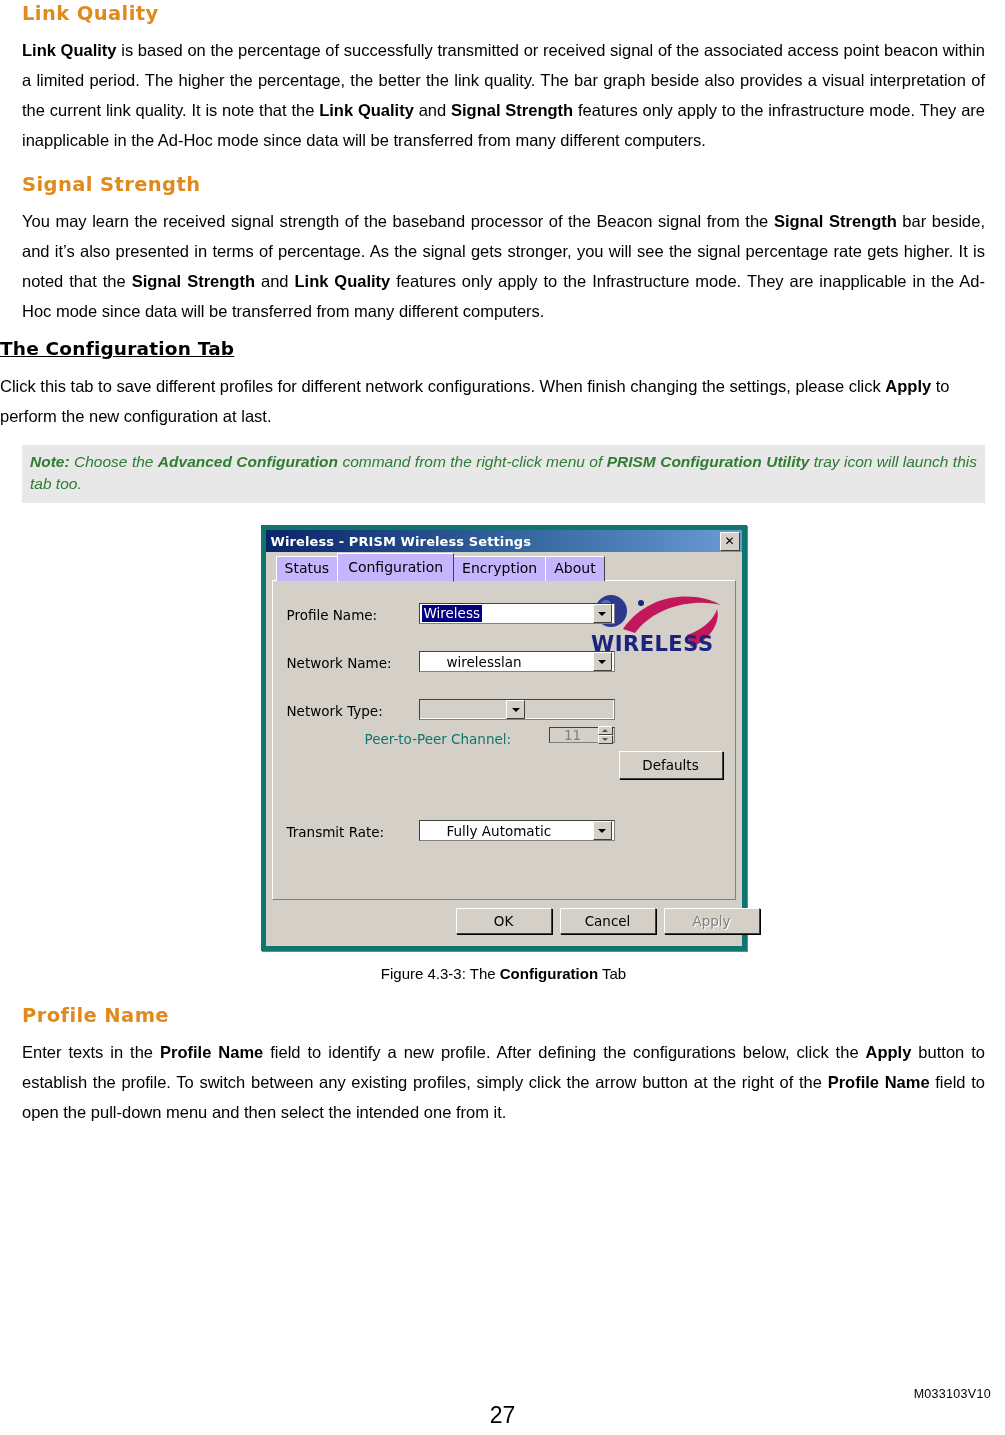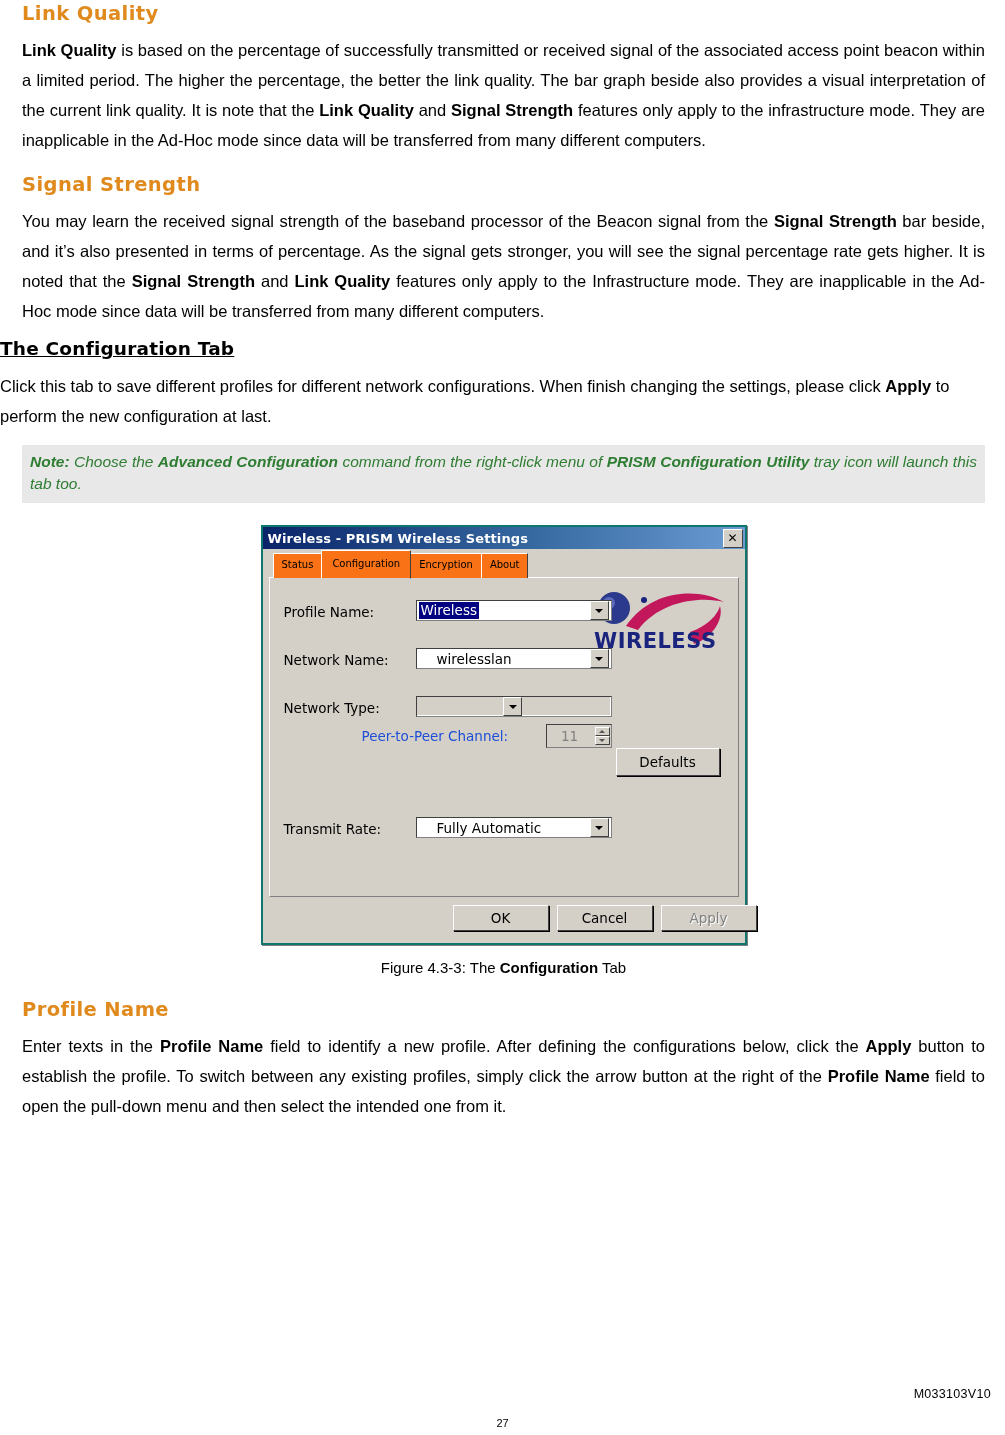--- a/index.html
+++ b/index.html
@@ -76,21 +76,21 @@
   }
 
   
   .dialog-wrap {
     margin: 22px 0 0 0;
     display: flex;
     justify-content: center;
   }
   .dialog {
     width: 486px;
-    border: 2px solid #0f766e;
+    border: 5px solid #0f766e;
     background: #D4D0C8;
     box-shadow: 1px 1px 0 #808080;
     font-family: "DejaVu Sans", sans-serif;
     position: relative;
     box-sizing: border-box;
   }
   .titlebar {
     height: 22px;
     background: linear-gradient(to right, #0A246A 0%, #3A6EA5 60%, #6B9BD2 100%);
     display: flex;
@@ -118,25 +118,25 @@
   }
   .tabstrip {
     display: flex;
     align-items: flex-end;
     height: 24px;
     padding-left: 4px;
     position: relative;
     z-index: 2;
   }
   .tab {
-    background: #f97316;
+    background: #c4b5fd;
     border: 1px solid #fff;
     border-right-color: #404040;
     border-bottom: none;
-    font-size: 10px;
+    font-size: 14px;
     padding: 3px 8px 3px 8px;
     margin-right: -1px;
     height: 18px;
     box-sizing: content-box;
     line-height: 16px;
   }
   .tab.active {
     font-weight: normal;
     padding: 5px 10px 4px 10px;
     margin-bottom: -1px;
@@ -152,39 +152,40 @@
     height: 318px;
     position: relative;
     margin-top: -1px;
     padding: 0;
   }
   .row-label {
     position: absolute;
     font-size: 13.5px;
     color: #000;
   }
-  .row-label.disabled { color: #1d4ed8; }
+  .row-label.disabled { color: #0f766e; }
   .combo {
     position: absolute;
     height: 21px;
     background: #fff;
     border: 1px solid #808080;
     border-top-color: #404040;
     border-left-color: #404040;
     box-shadow: inset -1px -1px 0 #fff;
     display: flex;
     align-items: center;
     box-sizing: border-box;
   }
   .combo .val {
     flex: 1;
     font-size: 13.5px;
-    padding-left: 20px;
+    padding-left: 3px;
     white-space: nowrap;
     overflow: hidden;
+    margin-left: 24px;
   }
   .combo .val.sel {
     background: #000080;
     color: #fff;
     display: inline-block;
     flex: none;
     margin-left: 2px;
     padding: 1px 2px;
     line-height: 15px;
   }
@@ -200,21 +201,21 @@
     flex: none;
   }
   .arrow-down {
     width: 0; height: 0;
     border-left: 4px solid transparent;
     border-right: 4px solid transparent;
     border-top: 4px solid #000;
   }
   .spin {
     position: absolute;
-    height: 24px;
+    height: 16px;
     background: #D4D0C8;
     border: 1px solid #808080;
     border-top-color: #404040;
     border-left-color: #404040;
     display: flex;
     align-items: center;
     box-sizing: border-box;
   }
   .spin .sval {
     flex: 1;
@@ -275,21 +276,21 @@
     bottom: 34px;
     font-size: 12.5px;
     letter-spacing: 0.3px;
     text-align: center;
   }
   .page-num {
     position: absolute;
     left: 0; right: 0;
     bottom: 6px;
     text-align: center;
-    font-size: 11px;
+    font-size: 23px;
   }
 </style>
 </head>
 <body>
 
 <div class="page">
   <div class="content">
 
     <h2 class="section-head">Link Quality</h2>
 

